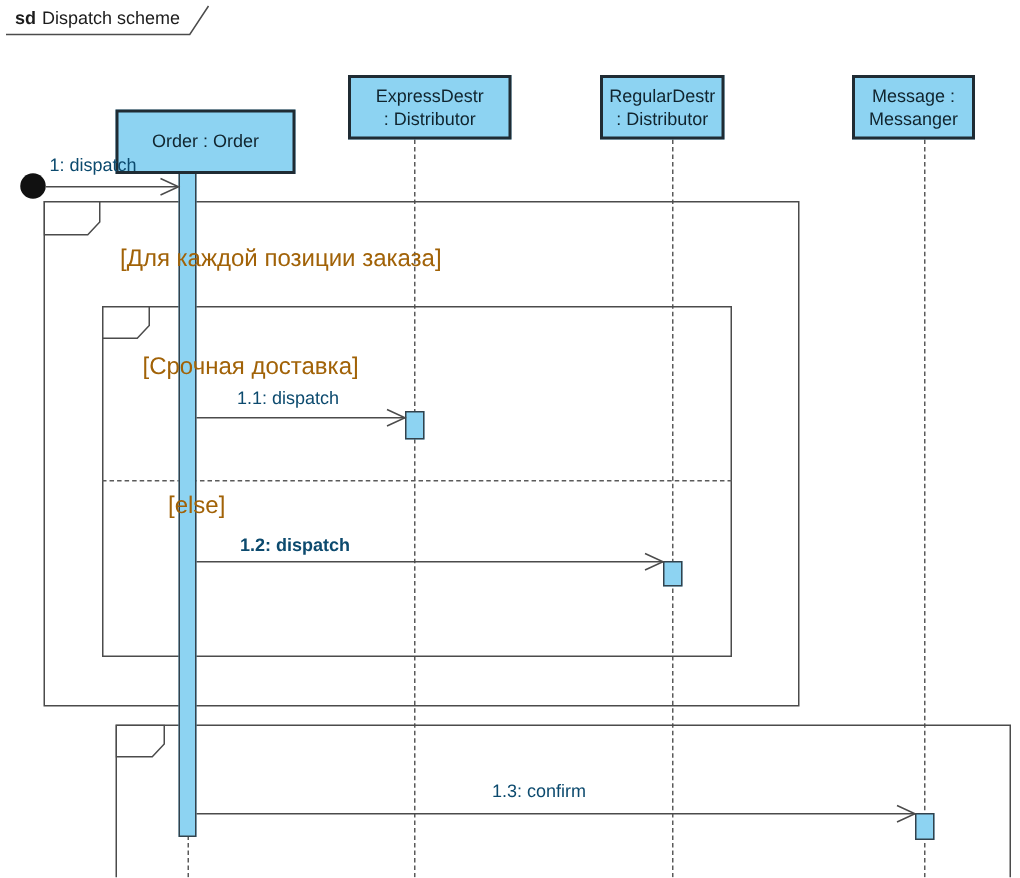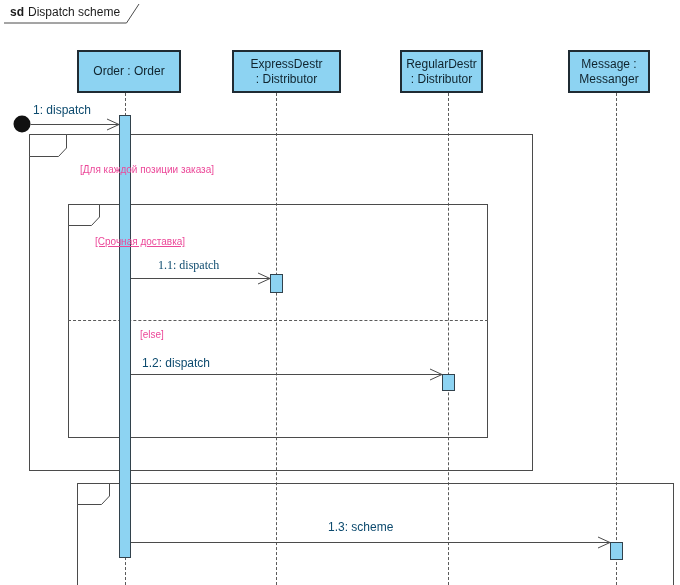--- a/index.html
+++ b/index.html
@@ -12,21 +12,21 @@
   
   .head{
     position:absolute;top:50px;height:43px;background:#8DD3F2;border:2px solid #1f2b33;
     box-sizing:border-box;display:flex;flex-direction:column;justify-content:center;align-items:center;
     font-size:12px;line-height:15px;color:#10242e;z-index:5;text-align:center;
   }
   
   .frag{position:absolute;border:1px solid #4b4b4b;box-sizing:border-box;background:transparent;z-index:2;}
   .frag-label{position:absolute;left:-1px;top:-1px;z-index:3;}
   .frag-kw{position:absolute;left:5px;top:2px;font-size:12px;font-weight:bold;color:#1c1c1c;}
-  .guard{position:absolute;font-size:10px;color:#ec4899;z-index:6;white-space:nowrap;}
+  .guard{position:absolute;font-size:16px;color:#a16207;z-index:6;white-space:nowrap;}
   .divider{position:absolute;width:0;height:0;border-top:1px dashed #5a5a5a;z-index:2;}
   
   .act{position:absolute;background:#8DD3F2;border:1px solid #32424c;box-sizing:border-box;z-index:4;}
   
   .msg-label{position:absolute;font-size:12px;color:#0c4a6e;z-index:6;white-space:nowrap;}
   .overlay{position:absolute;left:0;top:0;z-index:5;pointer-events:none;}
   .title-text{position:absolute;left:10px;top:5px;font-size:12px;color:#1c1c1c;z-index:6;white-space:nowrap;}
   .title-text .kw{font-weight:bold;margin-right:4px;}
 </style>
 </head>
@@ -46,23 +46,23 @@
     <div class="frag-kw">loop</div>
   </div>
   <div class="guard" style="left:80px;top:164px;">[Для каждой позиции заказа]</div>
 
   <div class="frag" style="left:68px;top:204px;width:420px;height:234px;">
     <svg class="frag-label" width="36" height="24">
       <path d="M0.5,0.5 H31.5 V13 L23.5,21.5 H0.5 Z" fill="#ffffff" stroke="#4b4b4b" stroke-width="1"></path>
     </svg>
     <div class="frag-kw">alt</div>
   </div>
-  <div class="guard" style="left:95px;top:236px;text-decoration:underline;">[Срочная доставка]</div>
+  <div class="guard" style="left:95px;top:236px;">[Срочная доставка]</div>
   <div class="divider" style="left:68px;top:320px;width:420px;"></div>
-  <div class="guard" style="left:112px;top:329px;margin-left:28px;">[else]</div>
+  <div class="guard" style="left:112px;top:329px;">[else]</div>
 
   <div class="frag" style="left:77px;top:483px;width:597px;height:130px;">
     <svg class="frag-label" width="38" height="24">
       <path d="M0.5,0.5 H32.5 V13 L24.5,21.5 H0.5 Z" fill="#ffffff" stroke="#4b4b4b" stroke-width="1"></path>
     </svg>
     <div class="frag-kw">opt</div>
   </div>
 
   <div class="act" style="left:119px;top:115px;width:12px;height:443px;"></div>
   <div class="act" style="left:270px;top:274px;width:13px;height:19px;"></div>
@@ -93,34 +93,34 @@
     <g>
       <line x1="131" y1="542.5" x2="610" y2="542.5" stroke="#4b4b4b" stroke-width="1"></line>
       <path d="M598,537 L610,542.5 L598,548" fill="none" stroke="#4b4b4b" stroke-width="1"></path>
     </g>
   </svg>
 
   <div class="title-text">
     <span class="kw">sd</span><span>Dispatch scheme</span>
   </div>
 
-  <div class="head" style="left:77px;width:104px;">
+  <div class="head" style="left:77px;width:120px;margin-top:23px;">
     <div>Order : Order</div>
   </div>
   <div class="head" style="left:232px;width:109px;">
     <div>ExpressDestr</div>
     <div>: Distributor</div>
   </div>
   <div class="head" style="left:400px;width:83px;">
     <div>RegularDestr</div>
     <div>: Distributor</div>
   </div>
   <div class="head" style="left:568px;width:82px;">
     <div>Message :</div>
     <div>Messanger</div>
   </div>
 
   <div class="msg-label" style="left:33px;top:103px;">1: dispatch</div>
-  <div class="msg-label" style="left:158px;top:258px;font-family:Liberation Serif, serif;">1.1: dispatch</div>
-  <div class="msg-label" style="left:142px;top:356px;">1.2: dispatch</div>
-  <div class="msg-label" style="left:328px;top:520px;">1.3: scheme</div>
+  <div class="msg-label" style="left:158px;top:258px;">1.1: dispatch</div>
+  <div class="msg-label" style="left:160px;top:356px;font-weight:bold;">1.2: dispatch</div>
+  <div class="msg-label" style="left:328px;top:520px;">1.3: confirm</div>
 
 </div>
 
 </body></html>

